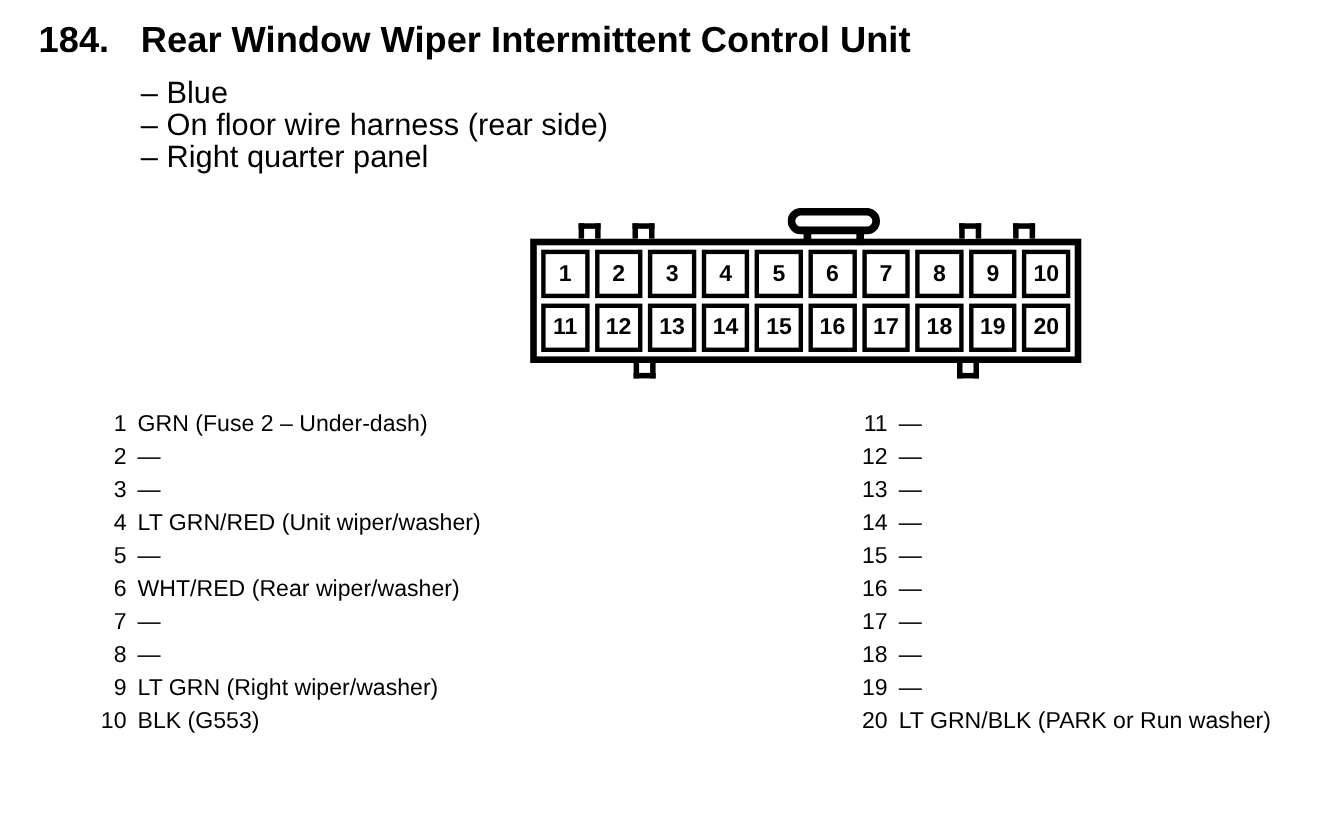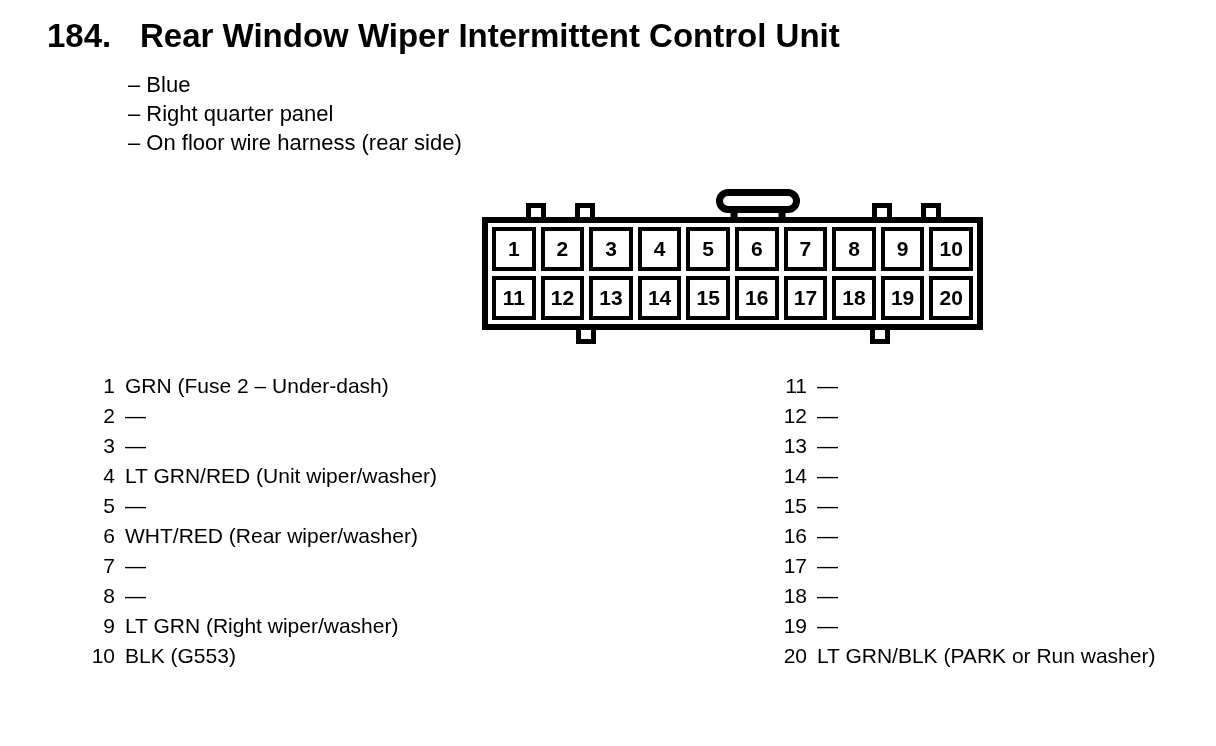--- a/index.html
+++ b/index.html
@@ -9,25 +9,25 @@
     font-family:"Liberation Sans", sans-serif;
     position:relative; overflow:hidden;
   }
 
   
   .page-title {
     position:absolute; left:35px; top:18px;
     font-size:33px; font-weight:bold; line-height:36px;
     display:flex; white-space:nowrap;
   }
-  .page-title .sec-num { width:93px;margin-left:12px; }
+  .page-title .sec-num { width:93px; }
 
   .detail-list {
     position:absolute; left:128px; top:70px;
-    font-size:22px; line-height:29px; white-space:nowrap;
+    font-size:28px; line-height:29px; white-space:nowrap;
   }
 
   
   .connector {
     position:absolute; left:482px; top:217px;
     width:501px; height:113px;
     box-sizing:border-box; border:6px solid #000; background:#fff;
     display:grid;
     grid-template-columns:repeat(10, 1fr);
     grid-template-rows:1fr 1fr;
@@ -67,22 +67,22 @@
 </head>
 <body>
 
 <div class="page-title">
   <span class="sec-num">184.</span>
   <span>Rear Window Wiper Intermittent Control Unit</span>
 </div>
 
 <div class="detail-list">
   <div>– Blue</div>
+  <div>– On floor wire harness (rear side)</div>
   <div>– Right quarter panel</div>
-  <div>– On floor wire harness (rear side)</div>
 </div>
 
 <div class="connector">
 
   <div class="tab top t1"></div>
   <div class="tab top t2"></div>
   <div class="tab top t3"></div>
   <div class="tab top t4"></div>
 
   <div class="tab bottom b1"></div>

